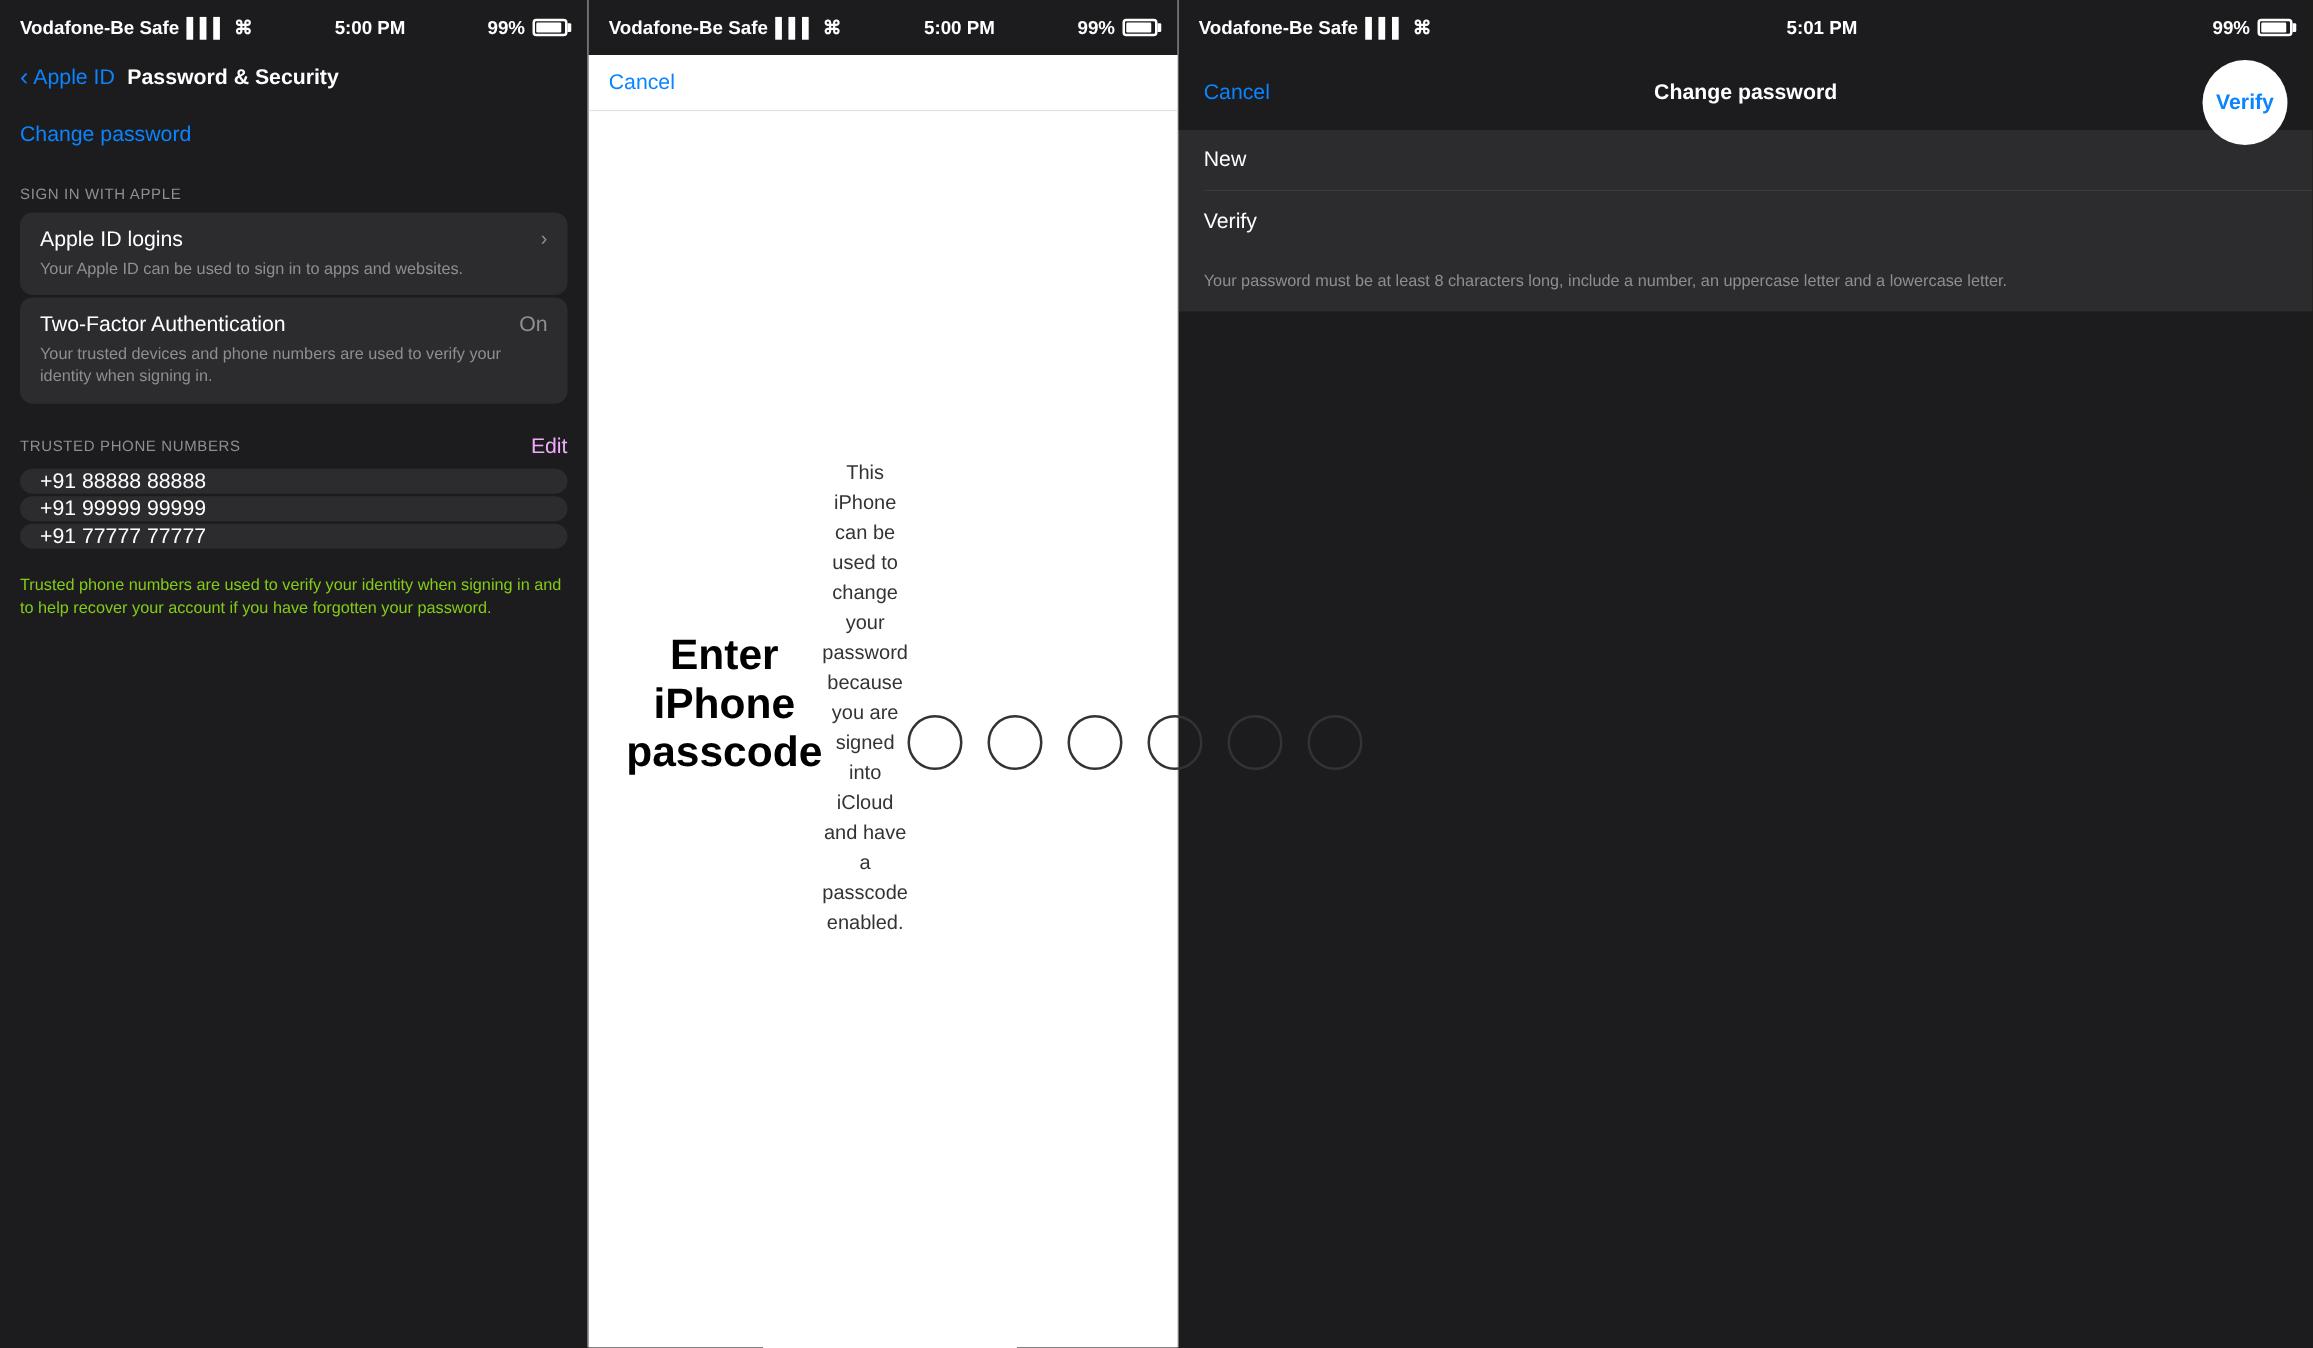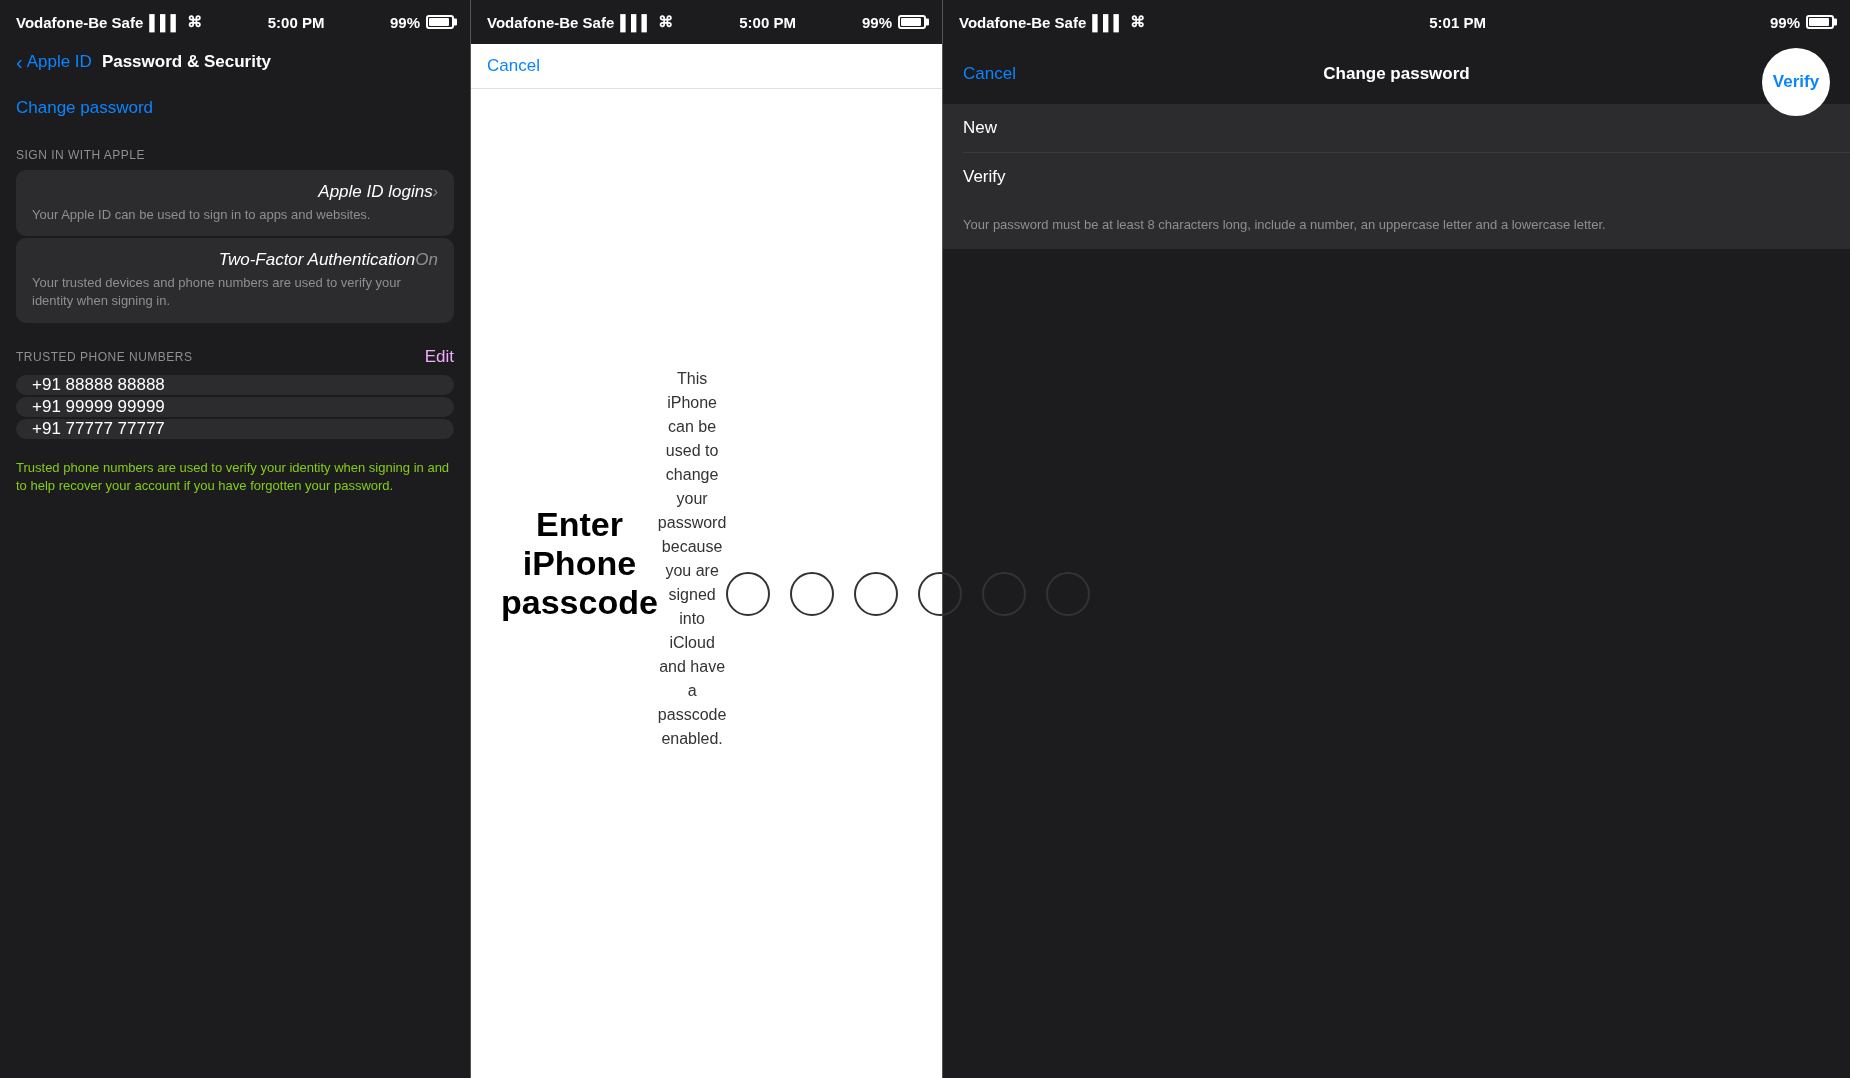--- a/index.html
+++ b/index.html
@@ -123,23 +123,22 @@
       margin-top: 24px;
     }
     .list-item {
       background: #2c2c2e;
       border-radius: 10px;
       padding: 12px 16px;
       margin-bottom: 2px;
     }
     .list-item-row {
       display: flex;
-      justify-content: flex-end;
-      align-items: center;
-      font-style: italic;
+      justify-content: space-between;
+      align-items: center;
     }
     .list-item-title {
       font-size: 17px;
       color: #fff;
     }
     .list-item-subtitle {
       font-size: 13px;
       color: #8e8e93;
       margin-top: 4px;
       line-height: 1.4;

